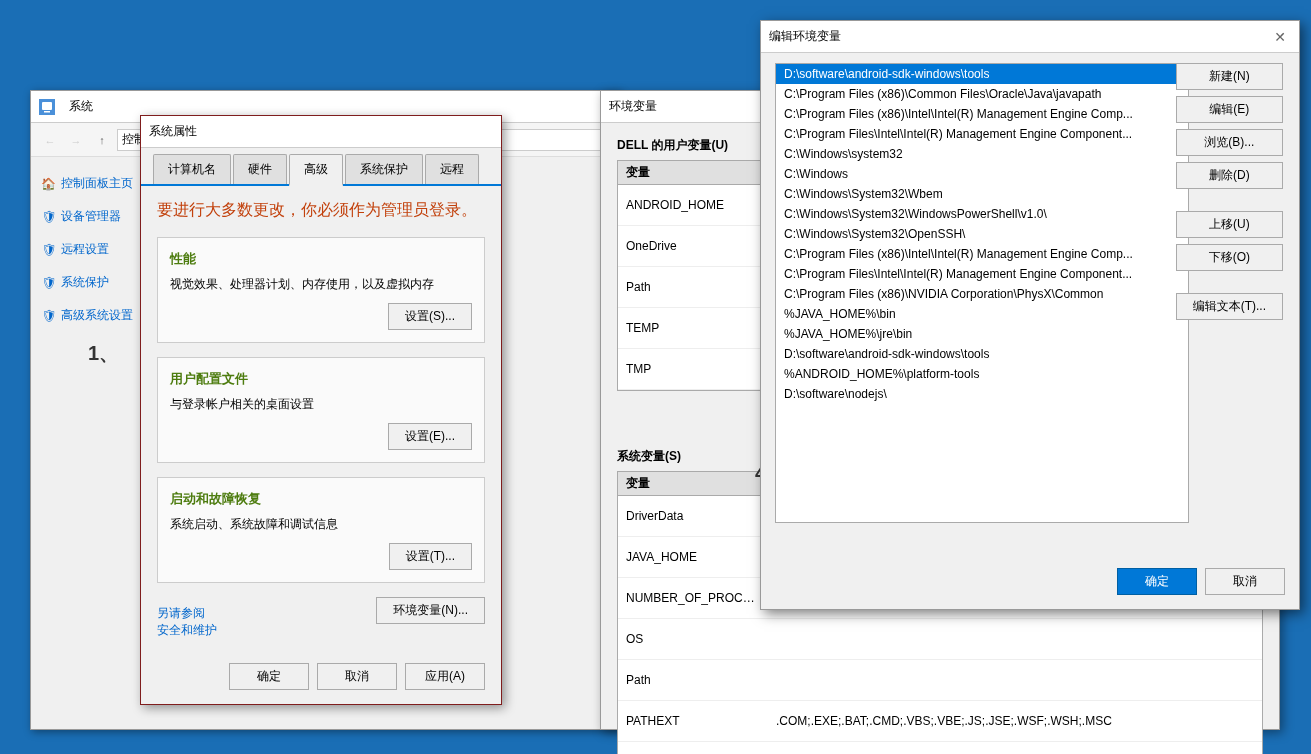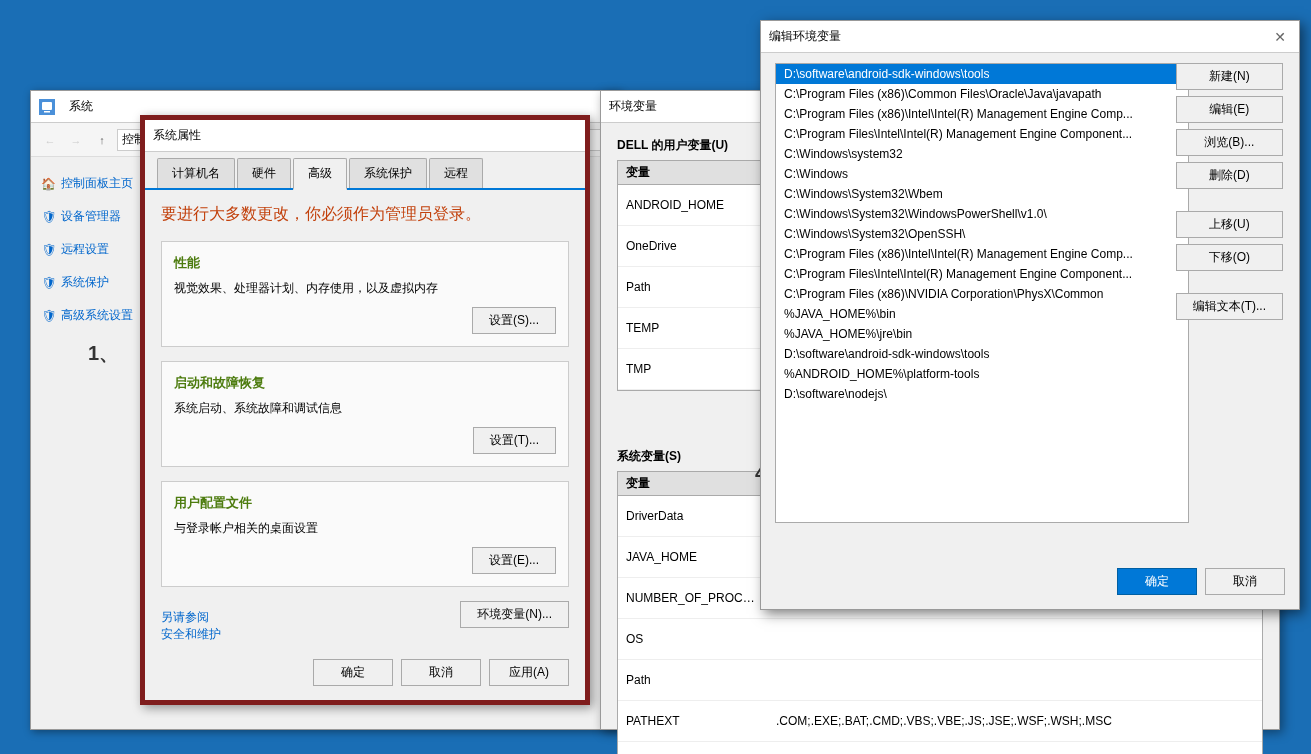--- a/index.html
+++ b/index.html
@@ -116,24 +116,24 @@
       display: flex;
       align-items: center;
       justify-content: center;
     }
 
     
     .sys-props {
       position: absolute;
       top: 115px;
       left: 140px;
-      width: 450px;
+      width: 362px;
       height: 590px;
       background: #f0f0f0;
-      border: 5px solid #7f1d1d;
+      border: 1px solid #7f1d1d;
       box-shadow: 3px 3px 10px rgba(0,0,0,0.4);
     }
 
     .dialog-titlebar {
       background: #ffffff;
       height: 32px;
       display: flex;
       align-items: center;
       justify-content: space-between;
       padding: 0 8px;
@@ -228,21 +228,21 @@
     }
     .win-btn.primary { background: #f0f0f0; }
 
     .dialog-footer {
       position: absolute;
       bottom: 14px;
       left: 16px;
       right: 16px;
       display: flex;
       flex-direction: column;
-      gap: 12px;
+      gap: 20px;
     }
 
     .footer-link {
       color: #0066cc;
       font-size: 12px;
       cursor: pointer;
     }
 
     .footer-buttons {
       display: flex;
@@ -451,32 +451,32 @@
 
     <div class="section-box">
       <div class="section-label">性能</div>
       <p class="section-desc">视觉效果、处理器计划、内存使用，以及虚拟内存</p>
       <div class="section-btn-row">
         <button class="win-btn">设置(S)...</button>
       </div>
     </div>
 
     <div class="section-box">
+      <div class="section-label">用户配置文件</div>
+      <p class="section-desc">与登录帐户相关的桌面设置</p>
+      <div class="section-btn-row">
+        <button class="win-btn">设置(E)...</button>
+      </div>
+    </div>
+
+    <div class="section-box">
       <div class="section-label">启动和故障恢复</div>
       <p class="section-desc">系统启动、系统故障和调试信息</p>
       <div class="section-btn-row">
         <button class="win-btn">设置(T)...</button>
-      </div>
-    </div>
-
-    <div class="section-box">
-      <div class="section-label">用户配置文件</div>
-      <p class="section-desc">与登录帐户相关的桌面设置</p>
-      <div class="section-btn-row">
-        <button class="win-btn">设置(E)...</button>
       </div>
     </div>
 
     <div style="text-align:right; margin-top: 10px;">
       <button class="win-btn">环境变量(N)...</button>
     </div>
   </div>
 
   <div class="dialog-footer">
     <div style="margin-bottom:4px;">

